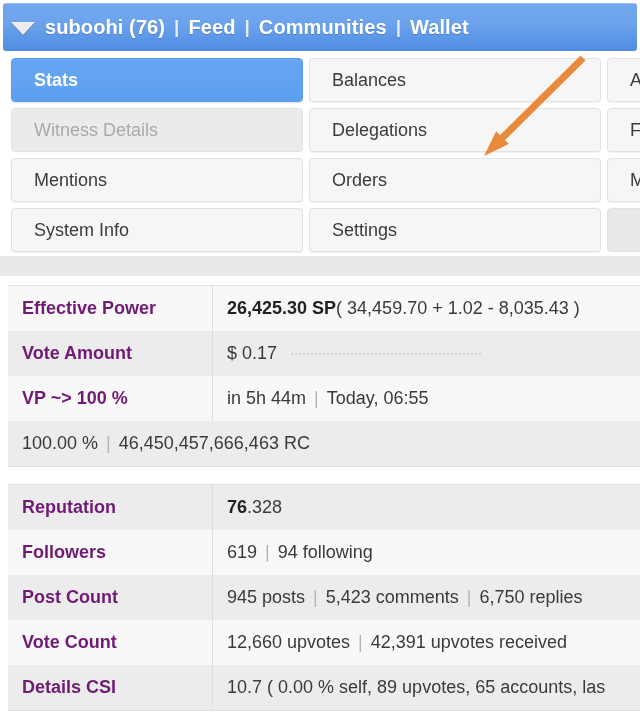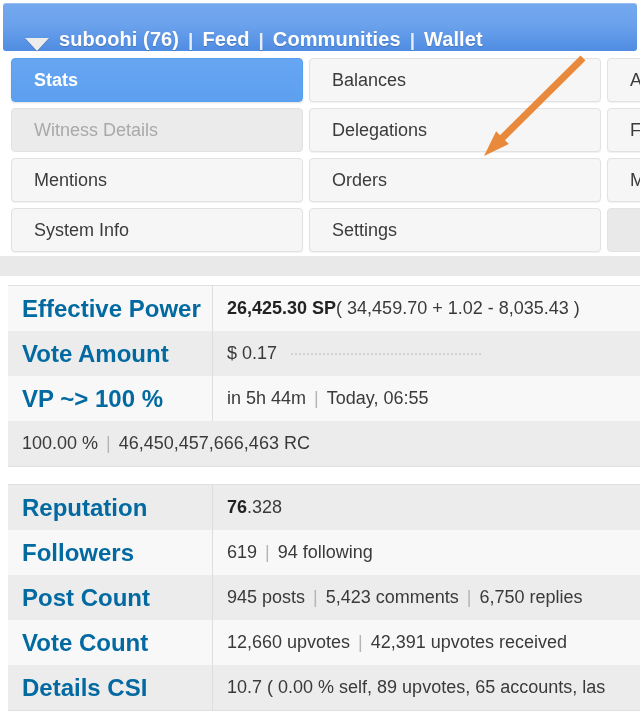--- a/index.html
+++ b/index.html
@@ -27,22 +27,22 @@
   .navbar {
     position: absolute;
     left: 3px;
     top: 3px;
     width: 634px;
     height: 48px;
     background: linear-gradient(to bottom, #74a9ee 0%, #6ba2ec 45%, #4f8ce2 100%);
     border-radius: 3px;
     box-shadow: inset 0 1px 0 rgba(255,255,255,0.25);
     display: flex;
-    align-items: flex-end;
-    padding-left: 22px;
+    align-items: center;
+    padding-left: 8px;
     box-sizing: border-box;
   }
   .nav-caret {
     width: 0;
     height: 0;
     border-left: 12px solid transparent;
     border-right: 12px solid transparent;
     border-top: 13px solid #ececec;
     margin-right: 10px;
     margin-top: 2px;
@@ -156,23 +156,23 @@
   .row.odd  { background: #ececec; }
   .row.even { background: #f8f8f8; }
 
   .cell-label {
     width: 205px;
     flex: 0 0 205px;
     display: flex;
     align-items: center;
     padding-left: 14px;
     box-sizing: border-box;
-    font-size: 24px;
+    font-size: 18px;
     font-weight: bold;
-    color: #0369a1;
+    color: #701a75;
     border-right: 1px solid #dedede;
     white-space: nowrap;
   }
   .cell-value {
     flex: 1 1 auto;
     display: flex;
     align-items: center;
     padding-left: 14px;
     box-sizing: border-box;
     font-size: 18px;

